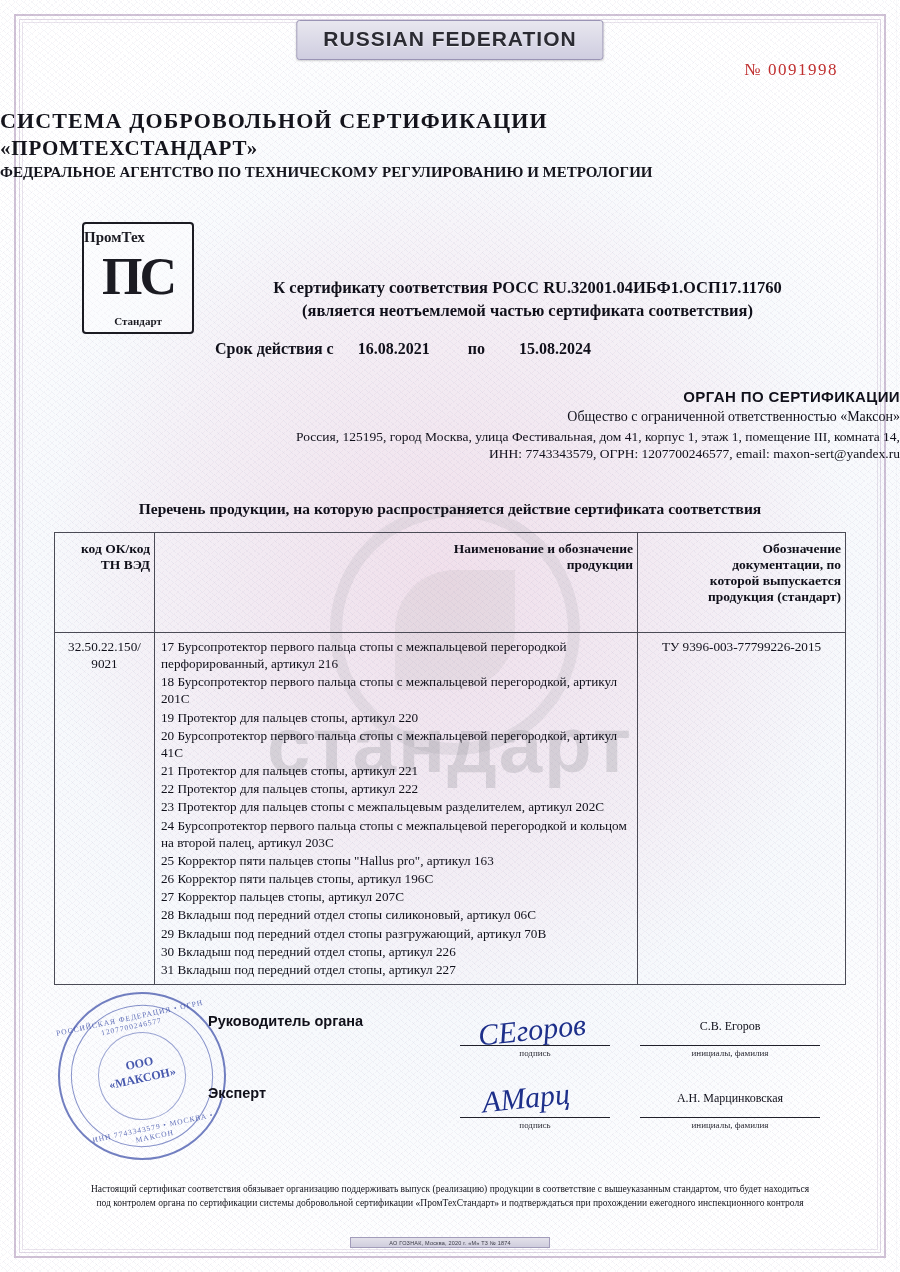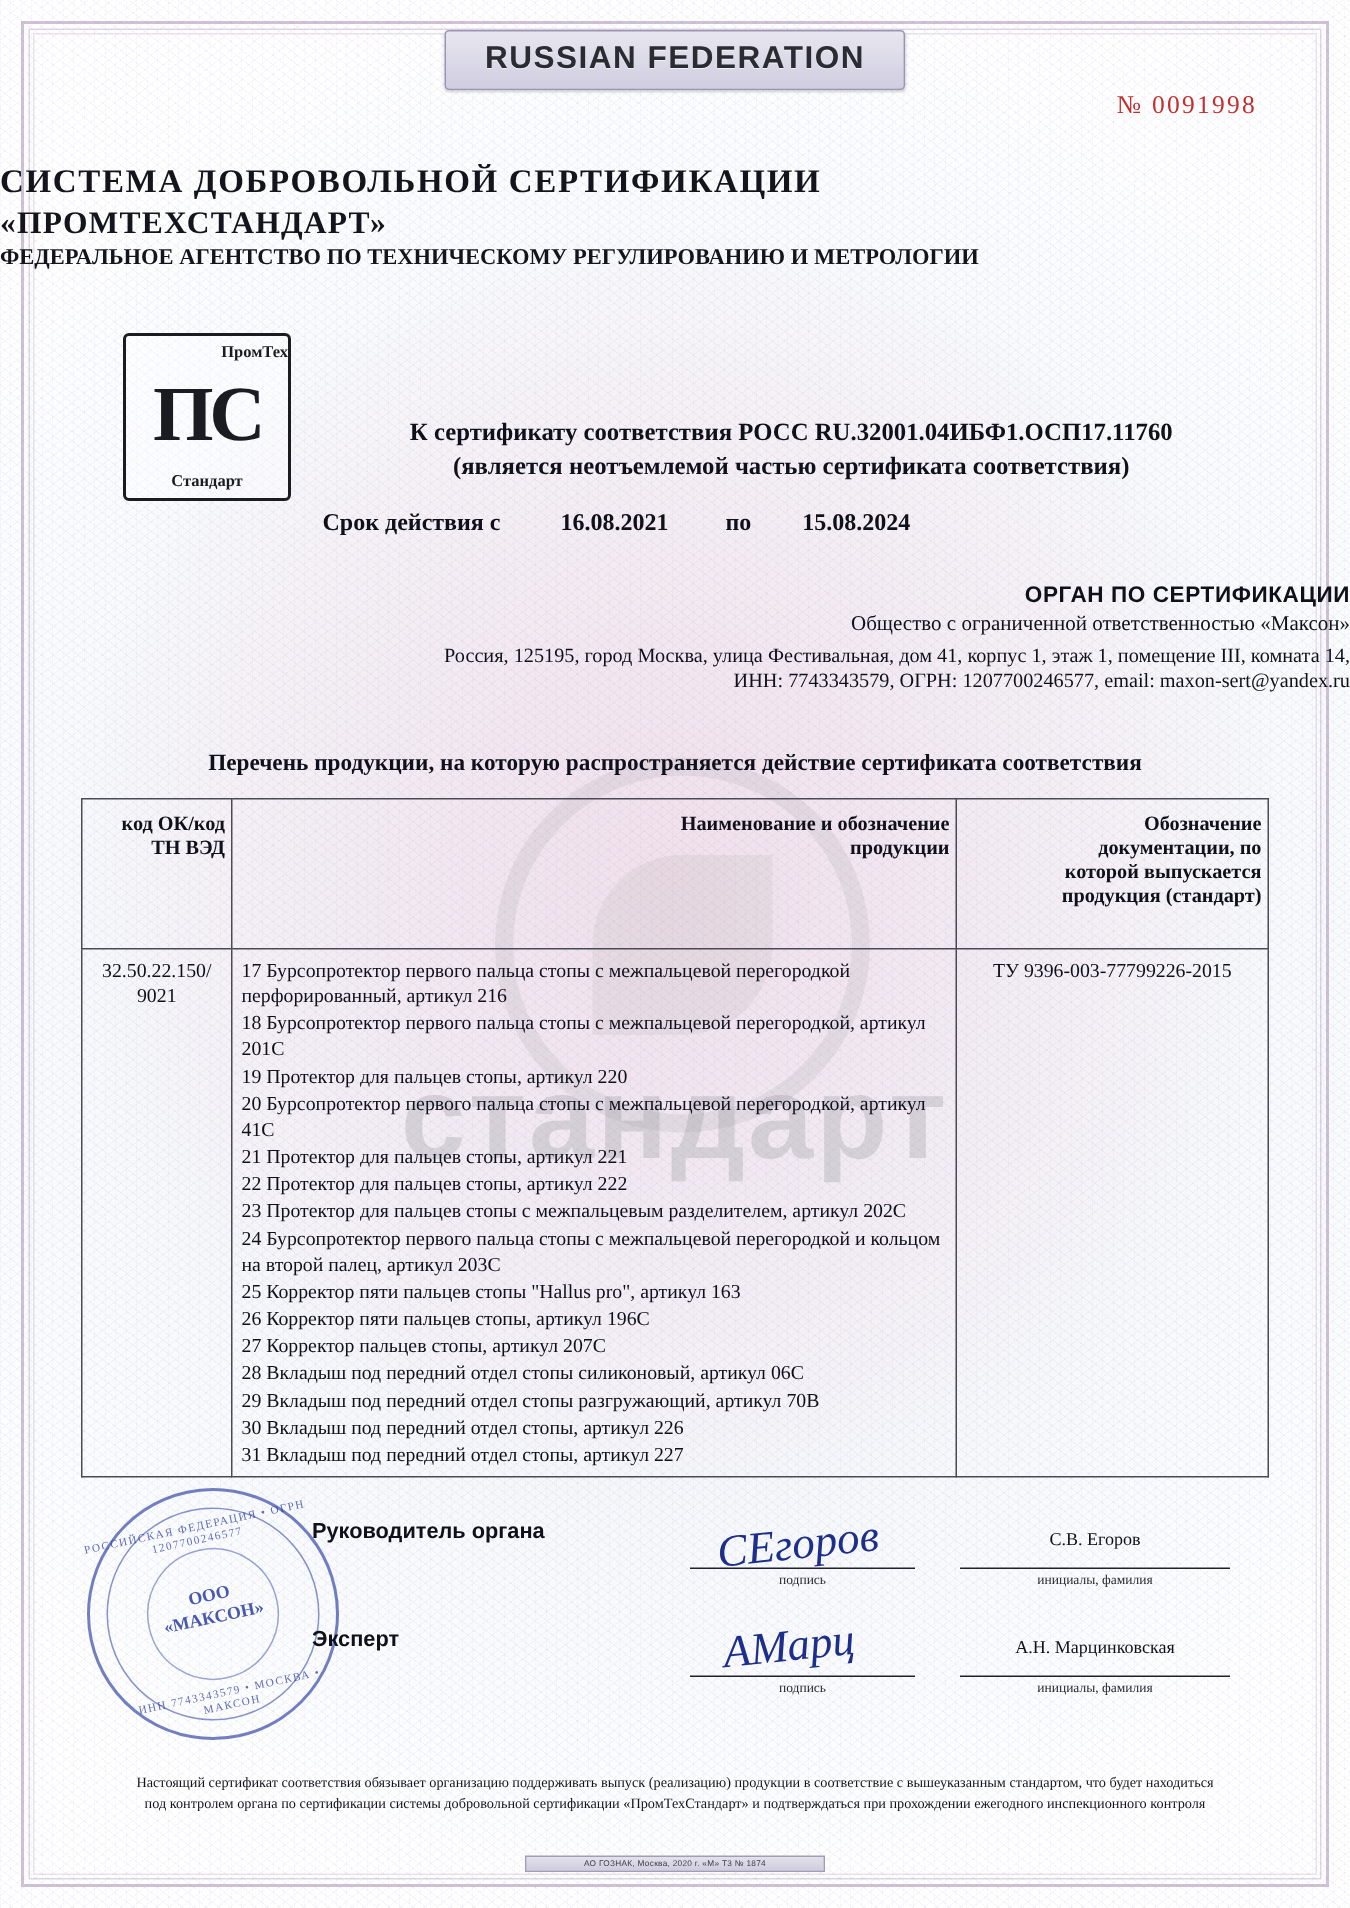--- a/index.html
+++ b/index.html
@@ -118,22 +118,22 @@
 
   
   .logo {
     position:absolute; left:82px; top:222px;
     width:112px; height:112px;
     border: 2px solid #1b1b22;
     border-radius: 4px;
     background: rgba(255,255,255,0.35);
   }
   .logo .lt {
-    position:absolute; left:0; right:0; top:5px; text-align:right;
-    font-family:"Liberation Serif", serif; font-weight:bold; font-size:11px;
+    position:absolute; left:0; right:0; top:5px; text-align:left;
+    font-family:"Liberation Serif", serif; font-weight:bold; font-size:15px;
     color:#1b1b22;
   }
   .logo .lb {
     position:absolute; left:0; right:0; bottom:5px; text-align:center;
     font-family:"Liberation Serif", serif; font-weight:bold; font-size:11px;
     color:#1b1b22;
   }
   .logo .lc {
     position:absolute; left:0; right:0; top:27px; text-align:center;
     font-family:"Liberation Serif", serif; font-weight:bold; font-size:52px;
@@ -148,21 +148,21 @@
   .cert-line {
     position:absolute; left:215px; right:60px; top:278px;
     text-align:center;
     font-family:"Liberation Serif", serif; font-weight:bold; font-size:16.5px; color:#10101a;
   }
   .cert-line .l2 { margin-top:3px; }
   .validity {
     position:absolute; left:215px; right:120px; top:340px;
     font-family:"Liberation Serif", serif; font-weight:bold; font-size:16px; color:#10101a;
   }
-  .validity .lab { margin-right: 36px; font-family: Liberation Serif, serif; }
+  .validity .lab { margin-right: 20px; font-family: Liberation Serif, serif; }
   .validity .d1 { margin-right: 34px; }
   .validity .sep { margin-right: 30px; }
 
   .organ-block { position:absolute; left:0; right:0; top:388px; text-align:right; }
   .organ-title {
     font-family:"Liberation Sans", sans-serif; font-weight:bold; font-size:15px; color:#10101a;
     letter-spacing:0.4px;
   }
   .organ-num { font-family:"Liberation Serif", serif; font-size:13px; margin-top:2px; color:#10101a; }
   .organ-name { font-family:"Liberation Serif", serif; font-size:14px; margin-top:4px; color:#10101a; }

